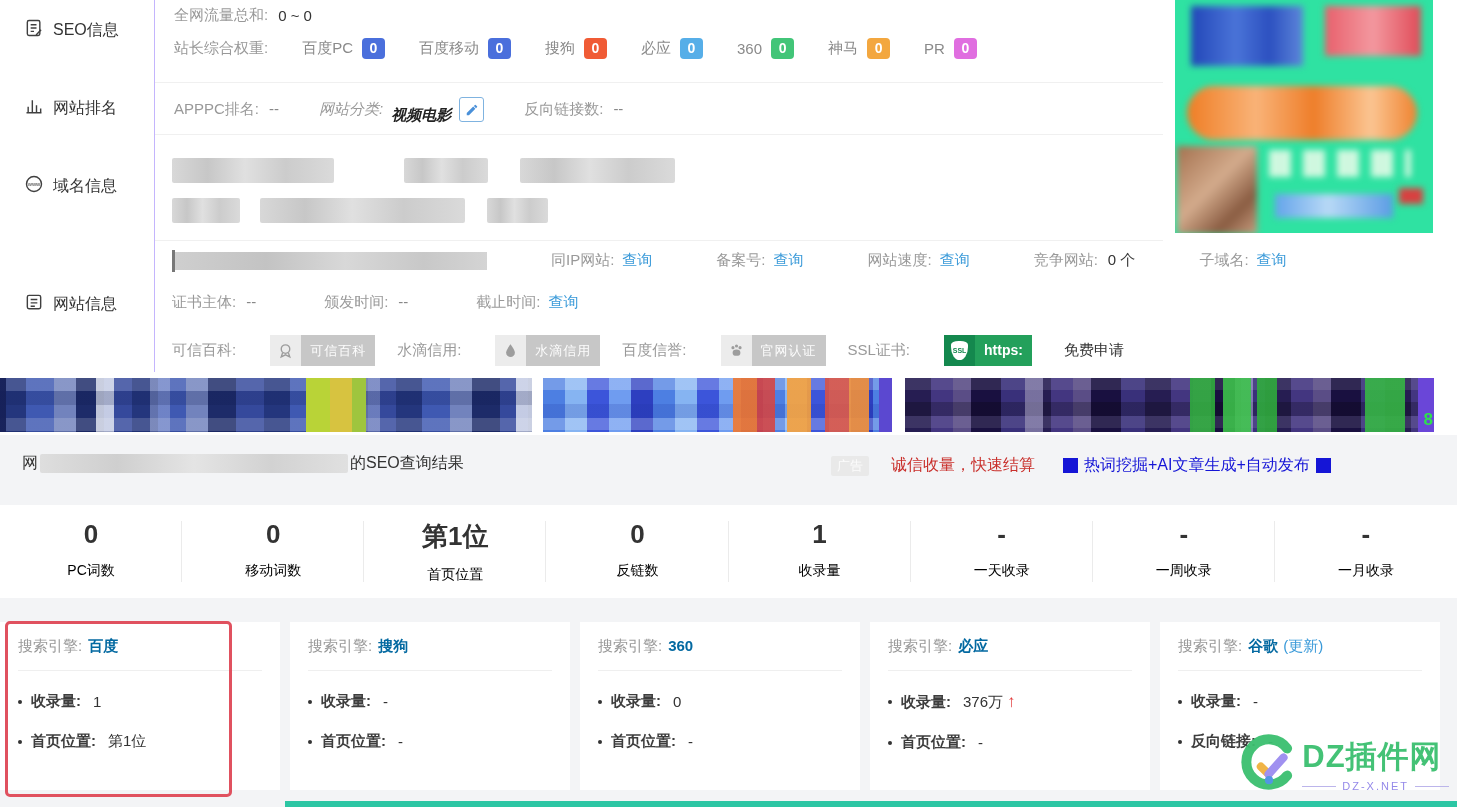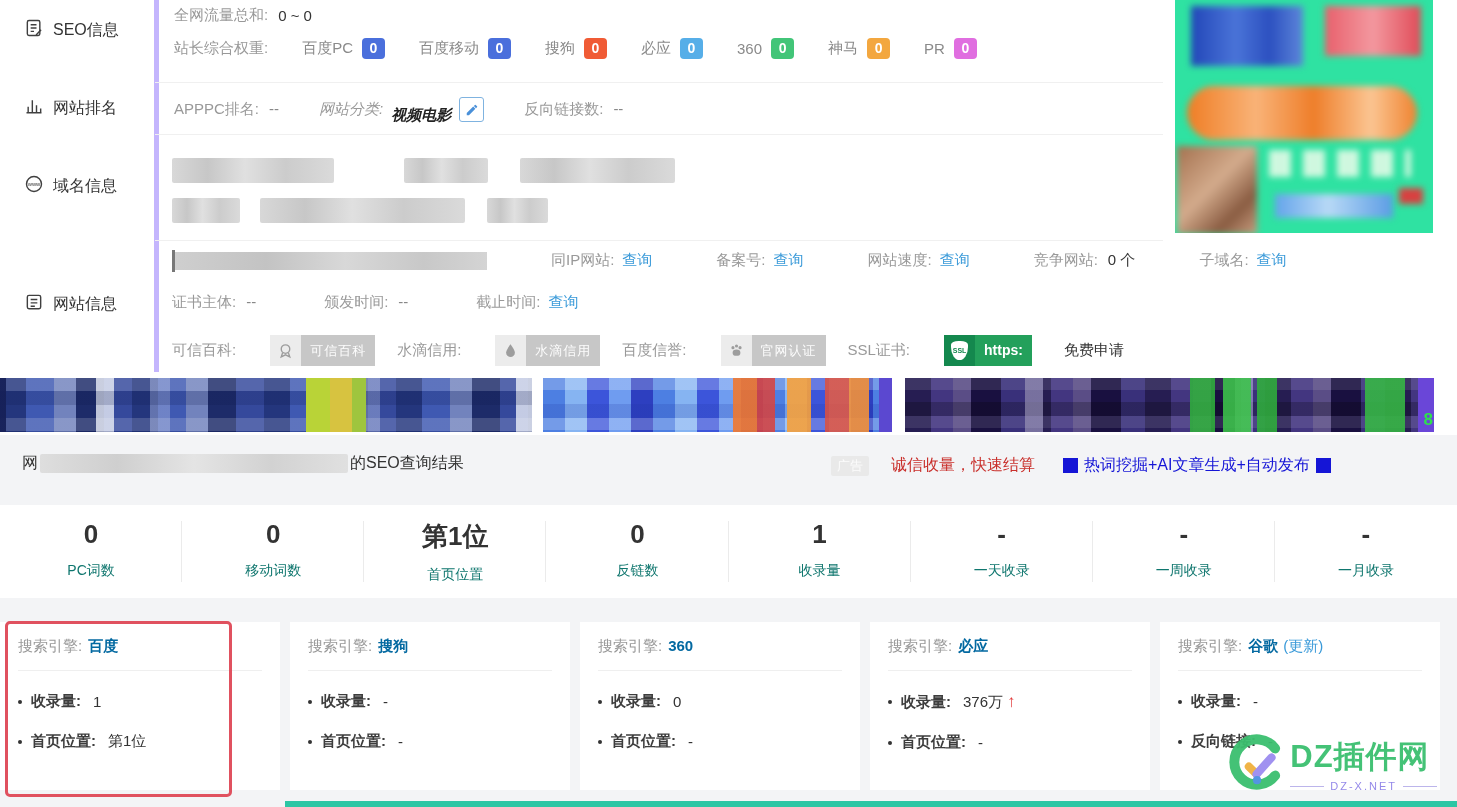--- a/index.html
+++ b/index.html
@@ -1,21 +1,21 @@
 <!DOCTYPE html>
 <html><head>
 <meta charset="utf-8">
 <style>
   html,body{margin:0;padding:0;background:#fff;}
   body{font-family:"Liberation Sans","DejaVu Sans",sans-serif;color:#333;}
   .page{position:relative;width:1457px;height:807px;overflow:hidden;background:#fff;}
 
   
   .panel{position:absolute;left:0;top:0;width:1457px;height:372px;background:#fff;}
-  .sidebar{position:absolute;left:0;top:0;width:154px;height:372px;border-right:5px solid #c4b5fd;}
+  .sidebar{position:absolute;left:0;top:0;width:154px;height:372px;border-right:1px solid #c4b5fd;}
   .side-item{position:absolute;left:24px;display:flex;align-items:center;gap:9px;font-size:16px;color:#333;cursor:pointer;white-space:nowrap;}
   .side-item svg{stroke:#404040;fill:none;stroke-width:1.7;}
   .si-1{top:18px}.si-2{top:96px}.si-3{top:174px}.si-4{top:292px}
 
   .hdiv{position:absolute;left:155px;width:1008px;height:1px;background:#f0f0f0;}
   .d1{top:82px}.d2{top:134px}.d3{top:240px}
 
   .row{position:absolute;display:flex;align-items:center;font-size:15px;white-space:nowrap;}
   .lbl{color:#999;}
   .val{color:#333;margin-left:10px;}
@@ -93,36 +93,36 @@
   .title-blur{display:inline-block;width:308px;height:19px;margin:0 2px;background:linear-gradient(90deg,#dedede,#cfcfcf 25%,#e4e4e4 50%,#d2d2d2 75%,#e0e0e0);border-radius:2px;}
   .ad-tag{position:absolute;left:831px;top:456px;width:38px;height:20px;background:#e9e9e9;color:#fbfbfb;font-size:13px;text-align:center;line-height:20px;border-radius:2px;}
   .ad-red{position:absolute;left:891px;top:455px;color:#c9302c;font-size:16px;cursor:pointer;}
   .ad-blue{position:absolute;left:1063px;top:455px;display:flex;align-items:center;gap:6px;color:#1515d6;font-size:16px;cursor:pointer;}
   .bluesq{width:15px;height:15px;background:#1515d6;}
 
   .statsbar{position:absolute;left:0;top:505px;width:1457px;height:93px;background:#fff;display:flex;}
   .stat{flex:1;text-align:center;position:relative;padding-top:14px;}
   .stat:not(:last-child)::after{content:"";position:absolute;right:0;top:16px;bottom:16px;width:1px;background:#ebebeb;}
   .stat .num{font-size:26px;font-weight:bold;color:#333;}
-  .stat .cap{margin-top:12px;font-size:14px;color:#0f766e;}
+  .stat .cap{margin-top:12px;font-size:14px;color:#000000;}
 
   .cards{position:absolute;left:0;top:622px;width:1440px;display:flex;gap:10px;}
   .card{flex:1;background:#fff;height:140px;padding:15px 18px 13px;}
   .card-head{font-size:15px;color:#999;padding-bottom:14px;border-bottom:1px solid #efefef;}
   .card-head .eng{color:#0369a1;font-weight:bold;margin-left:6px;}
   .card-head .extra{color:#3a9ad9;margin-left:5px;cursor:pointer;}
   .crow{margin-top:21px;font-size:15px;display:flex;align-items:center;}
   .dot{width:4px;height:4px;border-radius:50%;background:#333;margin-right:9px;flex:none;}
   .crow .clab{color:#3d3d3d;font-weight:bold;}
   .crow .cval{margin-left:12px;color:#333;}
   .up-arrow{color:#e23c3c;font-weight:bold;font-size:17px;margin-left:4px;}
 
   .red-box{position:absolute;left:5px;top:621px;width:221px;height:170px;border:3px solid #e0515f;border-radius:5px;z-index:5;pointer-events:none;}
 
-  .watermark{position:absolute;right:20px;top:733px;display:flex;align-items:center;gap:4px;z-index:6;opacity:.95;}
+  .watermark{position:absolute;right:8px;top:733px;display:flex;align-items:center;gap:4px;z-index:6;opacity:.95;}
   .wm-title{font-size:31px;font-weight:bold;color:#3bbf6f;letter-spacing:1px;}
   .wm-sub{display:flex;align-items:center;gap:6px;color:#8f83e8;font-size:11px;letter-spacing:2px;margin-top:2px;}
   .wm-sub .ln{width:34px;height:1px;background:#b9b2ea;}
 
   .teal-strip{position:absolute;left:285px;top:801px;width:1172px;height:6px;background:#2cc6a4;}
 </style>
 </head>
 <body>
 
 <div class="page">

